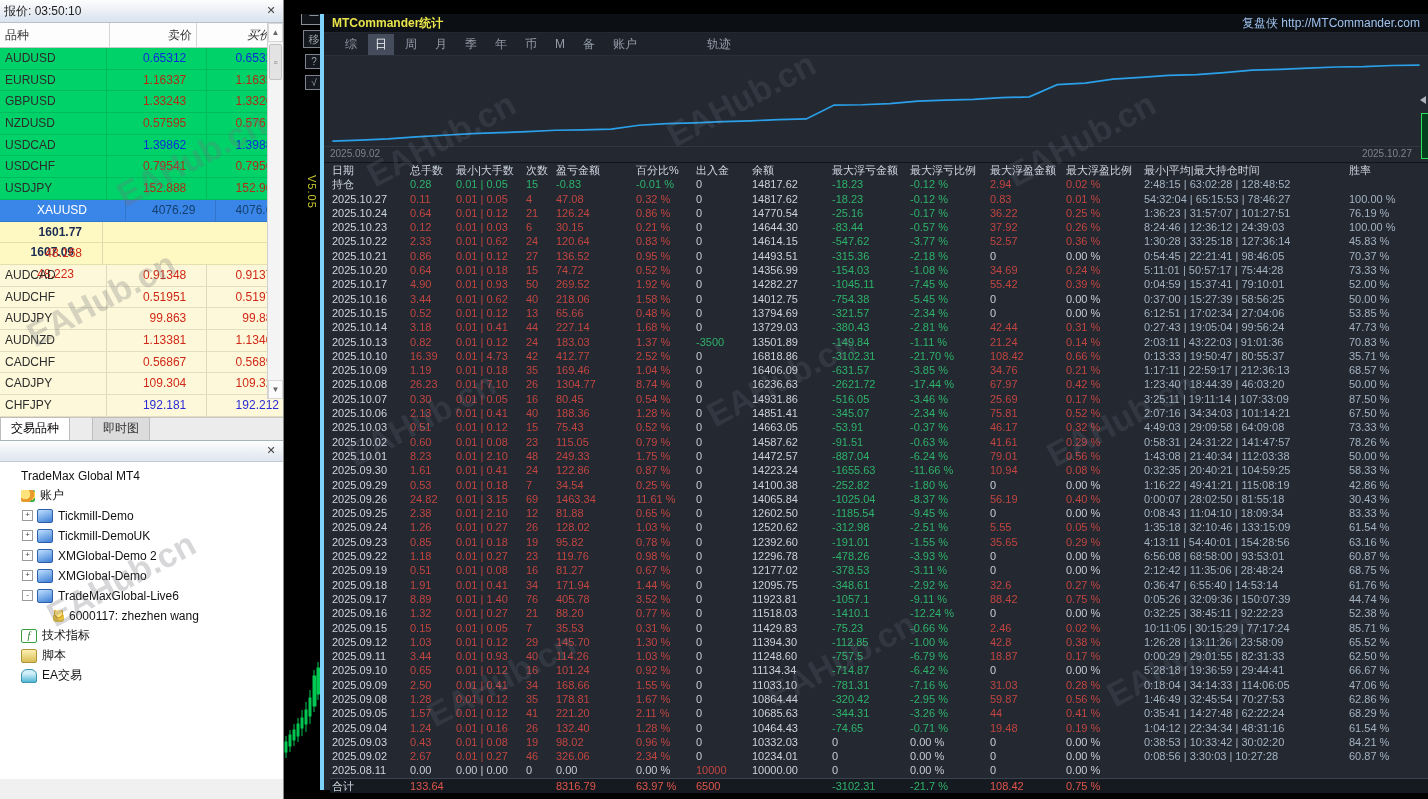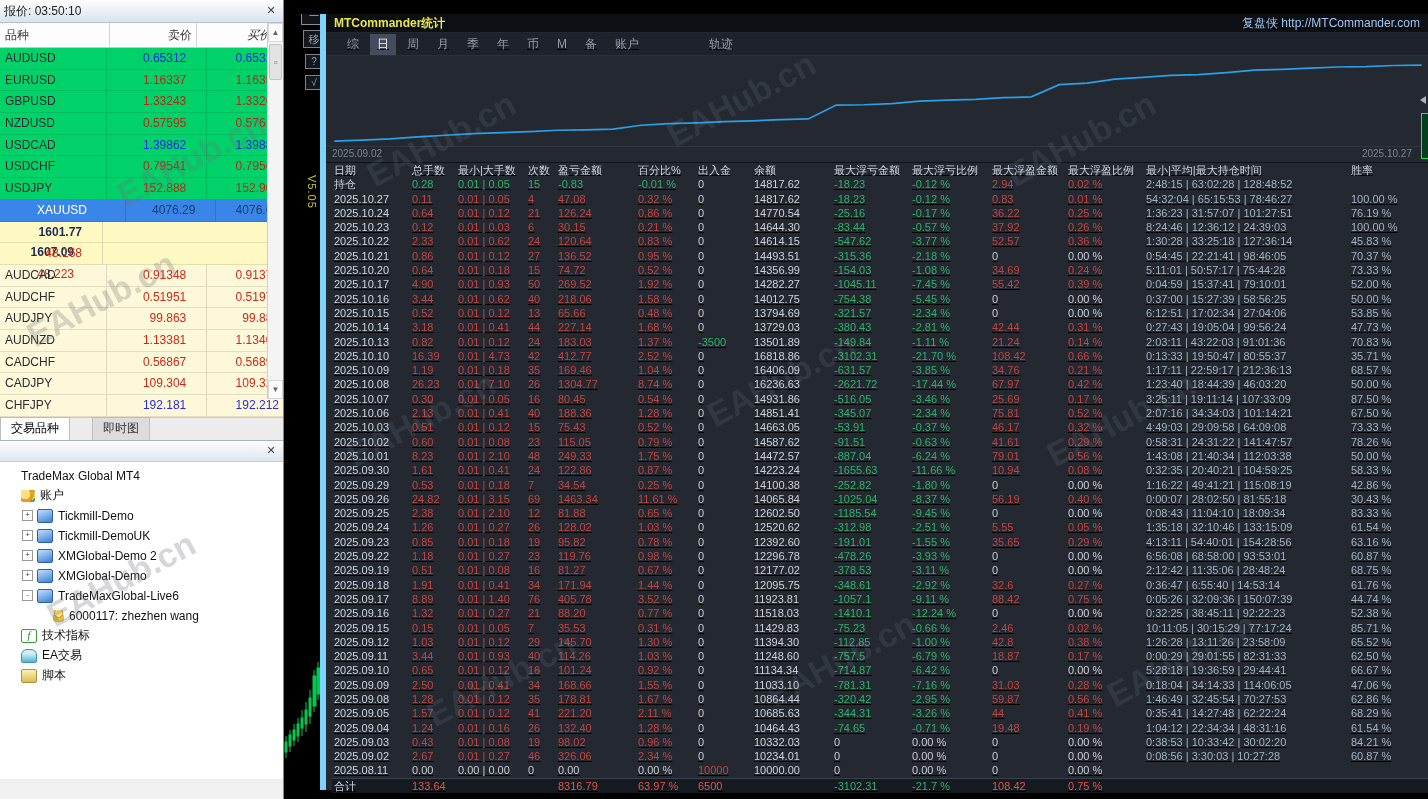--- a/index.html
+++ b/index.html
@@ -63,21 +63,21 @@
   .tri-down{position:absolute;left:6px;top:4px;width:0;height:0;border-left:5px solid transparent;border-right:5px solid transparent;border-top:6px solid #cfd6de;}
   .mini-btn{position:absolute;left:17px;top:8px;width:24px;height:15px;border:1px solid #8a8f98;background:#101318;color:#cfd6de;
     font-size:9px;line-height:13px;text-align:center;}
   .sq-btn{position:absolute;border:1px solid #7d828c;background:#14171d;color:#9aa2ac;text-align:center;}
   .btn-move{left:19px;top:30px;width:20px;height:16px;font-size:11px;line-height:16px;}
   .btn-q{left:21px;top:54px;width:16px;height:13px;font-size:10px;line-height:13px;}
   .btn-chk{left:21px;top:75px;width:16px;height:13px;font-size:10px;line-height:13px;}
   .ver-label{position:absolute;left:34px;top:175px;color:#c9c92e;font-size:11px;transform:rotate(90deg);transform-origin:left top;letter-spacing:1px;}
   .candles{position:absolute;left:0px;top:640px;width:36px;height:130px;}
   
-  .stats-win{position:absolute;left:320px;top:14px;width:1108px;height:776px;background:#232831;border-left:6px solid #7dd3fc;box-sizing:border-box;text-decoration:underline;}
+  .stats-win{position:absolute;left:320px;top:14px;width:1108px;height:776px;background:#232831;border-left:4px solid #7dd3fc;box-sizing:border-box;}
   .sw-titlebar{height:18px;background:#0c0f14;display:flex;align-items:center;padding:0 8px;border-bottom:1px solid #23272f;}
   .sw-title{color:#e8e44a;font-size:12px;font-weight:bold;flex:1;}
   .sw-link{color:#9fc3ee;font-size:12px;}
   .sw-menu{height:22px;background:#1d222b;display:flex;align-items:center;padding-left:14px;border-bottom:1px solid #2a2f39;}
   .sw-menu .mi{color:#949ca8;font-size:12px;padding:2px 7px;margin-right:4px;cursor:pointer;}
   .sw-menu .mi.active{background:#454d5c;color:#eef1f5;}
   .sw-menu .mi.gap{margin-left:52px;}
   .sw-chart{position:relative;height:106px;border-bottom:1px solid #10141a;}
   .sw-chart svg.curve{position:absolute;left:4px;top:2px;width:1096px;height:88px;}
   .axis-line{position:absolute;left:0;right:0;top:90px;border-top:1px solid #31363f;}
@@ -258,27 +258,27 @@
         <span class="ticon user"></span>
         <span>6000117: zhezhen wang</span>
       </div>
       <div class="tree-item" style="padding-left: 6px;">
         <span class="tgl none"></span>
         <span class="ticon indicator">f</span>
         <span>技术指标</span>
       </div>
       <div class="tree-item" style="padding-left: 6px;">
         <span class="tgl none"></span>
+        <span class="ticon script"></span>
+        <span>脚本</span>
+      </div>
+      <div class="tree-item" style="padding-left: 6px;">
+        <span class="tgl none"></span>
         <span class="ticon ea"></span>
         <span>EA交易</span>
-      </div>
-      <div class="tree-item" style="padding-left: 6px;">
-        <span class="tgl none"></span>
-        <span class="ticon script"></span>
-        <span>脚本</span>
       </div>
     </div>
 </div>
 
 <div class="mid-strip">
   <div class="tri-down"></div>
   <div class="mini-btn">—</div>
   <div class="sq-btn btn-move">移</div>
   <div class="sq-btn btn-q">?</div>
   <div class="sq-btn btn-chk">√</div>

